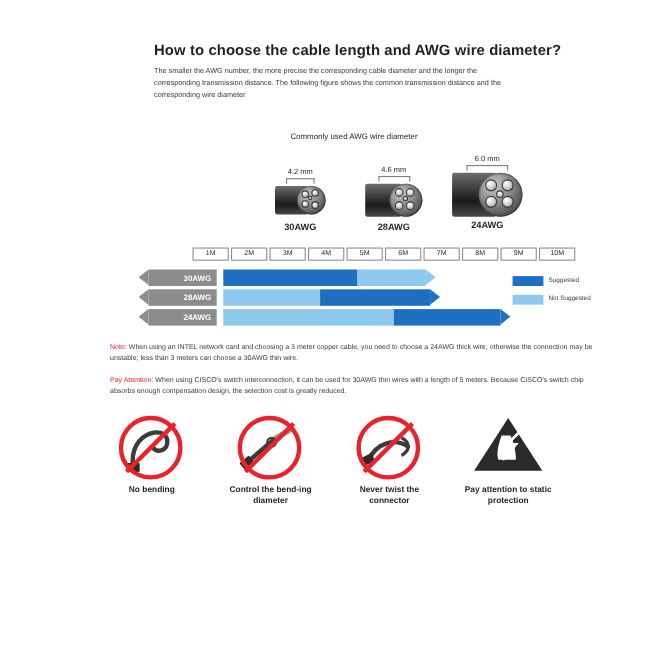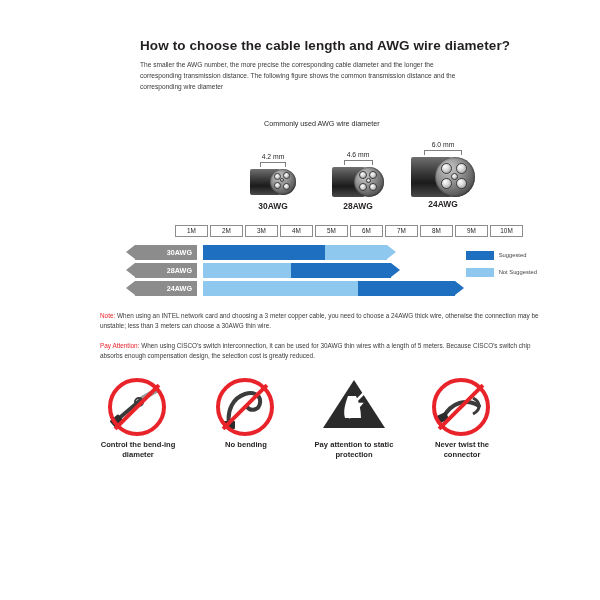--- a/index.html
+++ b/index.html
@@ -359,62 +359,62 @@
       <span class="lead-b">Pay Attention:</span><span> When using CISCO's switch interconnection, it can be used for 30AWG thin wires with a length of 5 meters. Because CISCO's switch chip absorbs enough compensation design, the selection cost is greatly reduced.</span>
     </p>
   </div>
 
 
   <div class="prec-row">
 
     <div class="prec">
       <div class="art">
         <svg width="78" height="58" viewBox="0 0 78 58">
+          <path d="M22 48 C20 34 26 22 38 18 C48 15 54 20 53 27 C52 34 44 36 40 31" stroke="#3b3b3b" stroke-width="4" fill="none" stroke-linecap="round"></path>
+          <rect x="16" y="45" width="12" height="8" rx="1" fill="#2b2b2b"></rect>
+        </svg>
+        <div class="ban"></div>
+        <div class="ban-slash"></div>
+      </div>
+      <div class="cap">No bending</div>
+    </div>
+
+    <div class="prec">
+      <div class="art">
+        <svg width="78" height="58" viewBox="0 0 78 58">
           <path d="M18 44 L44 22" stroke="#3b3b3b" stroke-width="4" fill="none" stroke-linecap="round"></path>
           <path d="M44 22 L58 14" stroke="#9a9a9a" stroke-width="5" fill="none" stroke-linecap="round"></path>
           <rect x="12" y="41" width="11" height="8" rx="1" fill="#2b2b2b" transform="rotate(-40 17 45)"></rect>
           <circle cx="40" cy="26" r="4" fill="none" stroke="#3b3b3b" stroke-width="2"></circle>
         </svg>
         <div class="ban"></div>
         <div class="ban-slash"></div>
       </div>
       <div class="cap">Control the bend-ing diameter</div>
-    </div>
-
-    <div class="prec">
-      <div class="art">
-        <svg width="78" height="58" viewBox="0 0 78 58">
-          <path d="M22 48 C20 34 26 22 38 18 C48 15 54 20 53 27 C52 34 44 36 40 31" stroke="#3b3b3b" stroke-width="4" fill="none" stroke-linecap="round"></path>
-          <rect x="16" y="45" width="12" height="8" rx="1" fill="#2b2b2b"></rect>
-        </svg>
-        <div class="ban"></div>
-        <div class="ban-slash"></div>
-      </div>
-      <div class="cap">No bending</div>
-    </div>
-
-    <div class="prec">
-      <div class="art">
-        <svg width="78" height="58" viewBox="0 0 78 58">
-          <path d="M39 4 L70 52 L8 52 Z" fill="#2b2b2b"></path>
-          <path d="M33 20 C30 28 28 36 30 42 L46 42 C46 34 44 26 41 20 Z" fill="#ffffff"></path>
-          <path d="M52 14 L38 28 L46 28 L34 42" stroke="#ffffff" stroke-width="2.5" fill="none"></path>
-        </svg>
-      </div>
-      <div class="cap">Pay attention to static protection</div>
     </div>
 
     <div class="prec">
       <div class="art">
         <svg width="78" height="58" viewBox="0 0 78 58">
           <path d="M20 42 C28 26 44 22 56 30" stroke="#3b3b3b" stroke-width="4" fill="none" stroke-linecap="round"></path>
           <rect x="14" y="38" width="11" height="8" rx="1" fill="#2b2b2b" transform="rotate(-25 19 42)"></rect>
           <path d="M50 22 C58 26 58 34 50 38" stroke="#3b3b3b" stroke-width="3" fill="none"></path>
         </svg>
         <div class="ban"></div>
         <div class="ban-slash"></div>
       </div>
       <div class="cap">Never twist the connector</div>
     </div>
 
+    <div class="prec">
+      <div class="art">
+        <svg width="78" height="58" viewBox="0 0 78 58">
+          <path d="M39 4 L70 52 L8 52 Z" fill="#2b2b2b"></path>
+          <path d="M33 20 C30 28 28 36 30 42 L46 42 C46 34 44 26 41 20 Z" fill="#ffffff"></path>
+          <path d="M52 14 L38 28 L46 28 L34 42" stroke="#ffffff" stroke-width="2.5" fill="none"></path>
+        </svg>
+      </div>
+      <div class="cap">Pay attention to static protection</div>
+    </div>
+
   </div>
 
 </div>
 
 </body></html>

